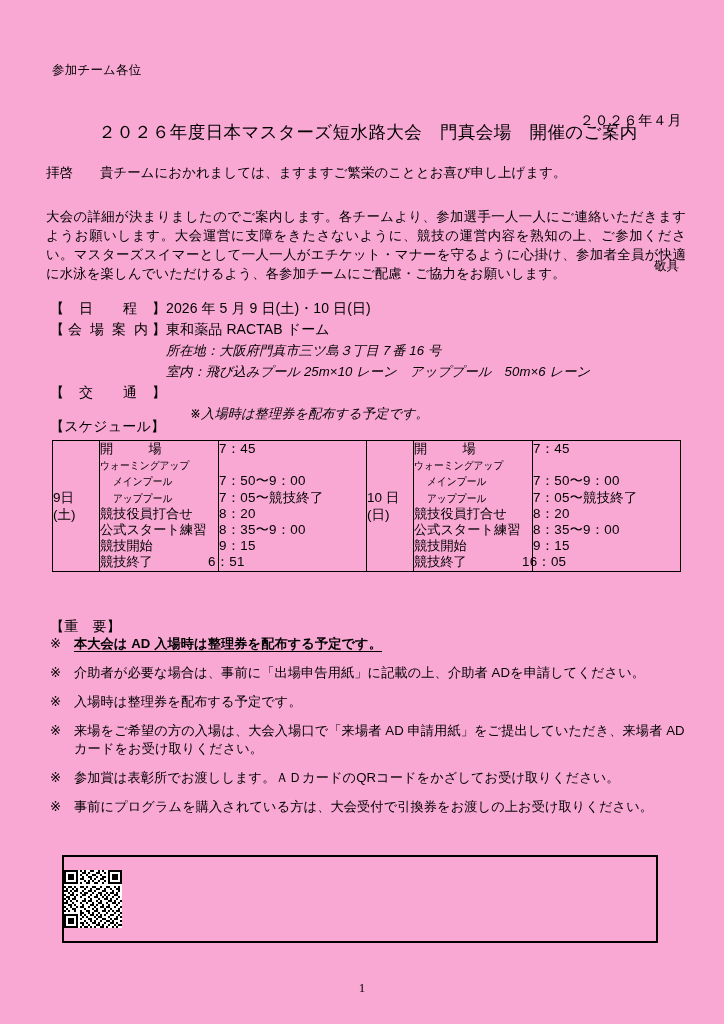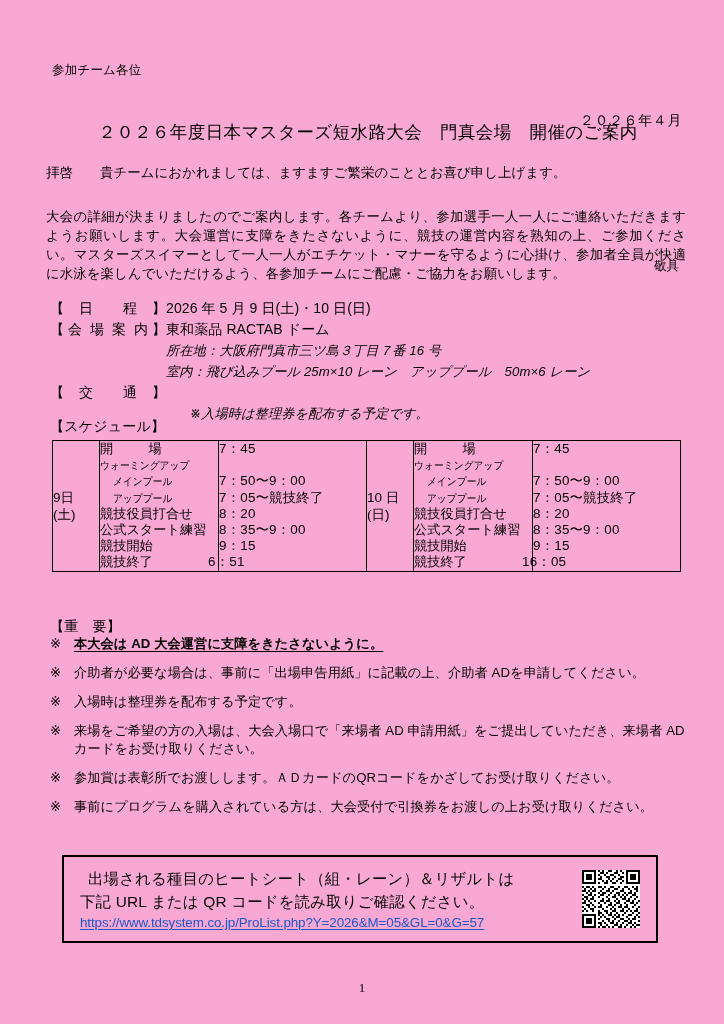--- a/index.html
+++ b/index.html
@@ -395,21 +395,21 @@
 
       </tr>
     </tbody>
       </table>
   </div>
 
   <div class="imp-head">【重　要】</div>
   <div class="notices">
     <div class="notice strong">
       <div class="mark">※</div>
-      <div class="txt">本大会は AD 大会運営に支障をきたさないように。</div>
+      <div class="txt">本大会は AD 入場時は整理券を配布する予定です。</div>
     </div>
     <div class="notice">
       <div class="mark">※</div>
       <div class="txt">介助者が必要な場合は、事前に「出場申告用紙」に記載の上、介助者 ADを申請してください。</div>
     </div>
     <div class="notice">
       <div class="mark">※</div>
       <div class="txt">入場時は整理券を配布する予定です。</div>
     </div>
     <div class="notice">
@@ -420,25 +420,20 @@
       <div class="mark">※</div>
       <div class="txt">参加賞は表彰所でお渡しします。ＡＤカードのQRコードをかざしてお受け取りください。</div>
     </div>
     <div class="notice">
       <div class="mark">※</div>
       <div class="txt">事前にプログラムを購入されている方は、大会受付で引換券をお渡しの上お受け取りください。</div>
     </div>
   </div>
 
   <div class="urlbox">
-    <div class="urlbox-text">
-      <div class="ub-l1">出場される種目のヒートシート（組・レーン）＆リザルトは</div>
-      <div class="ub-l2">下記 URL または QR コードを読み取りご確認ください。</div>
-      <a class="ub-url" href="#">https://www.tdsystem.co.jp/ProList.php?Y=2026&amp;M=05&amp;GL=0&amp;G=57</a>
-    </div>
     <div class="qr">
       <svg viewBox="0 0 29 29" width="58" height="58" shape-rendering="crispEdges">
         <rect width="29" height="29" fill="#ffffff"></rect>
         <g fill="#000000">
           <rect x="0" y="0" width="7" height="1"></rect>
             <rect x="0" y="6" width="7" height="1"></rect>
           <rect x="0" y="0" width="1" height="7"></rect>
             <rect x="6" y="0" width="1" height="7"></rect>
           <rect x="2" y="2" width="3" height="3"></rect>
           <rect x="22" y="0" width="7" height="1"></rect>

